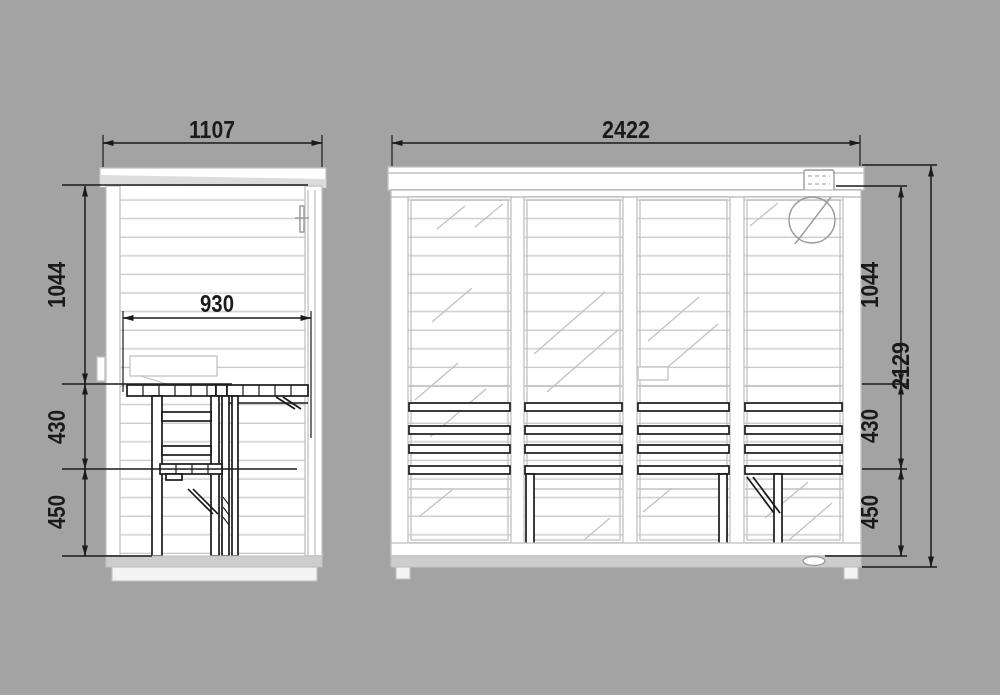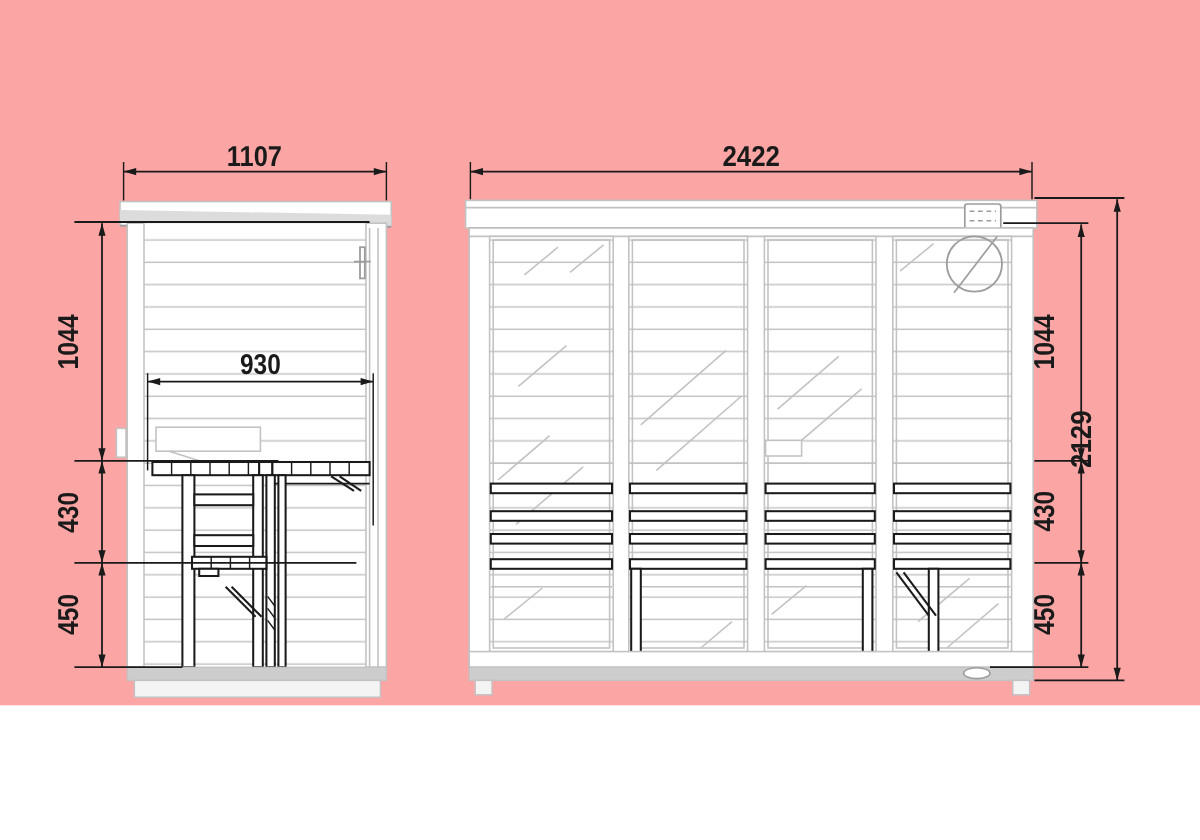--- a/index.html
+++ b/index.html
@@ -1,20 +1,20 @@
 <!DOCTYPE html>
 <html style="--c-dark: #1a1a1a; --c-light: #c2c2c2; --c-mid: #9c9c9c; --c-roof: #dcdcdc; --c-base: #cdcdcd;"><head>
 <meta charset="utf-8">
 <style>
   :root{
     --c-dark:#1a1a1a; --c-light:#c2c2c2; --c-mid:#9c9c9c;
     --c-roof:#dcdcdc; --c-base:#cdcdcd;
   }
   html,body{margin:0;padding:0;background:#ffffff;}
-  .stage{position:relative;width:1000px;height:588px;background:#fca5a5;overflow:hidden;}
+  .stage{position:relative;width:1000px;height:695px;background:#a3a3a3;overflow:hidden;}
   svg{position:absolute;left:0;top:0;}
   .ln-d{stroke:var(--c-dark);stroke-width:1.4;fill:none;}
   .ln-dim{stroke:var(--c-dark);stroke-width:1.5;fill:none;}
   .ln-ext{stroke:var(--c-dark);stroke-width:1.2;fill:none;}
   .ln-l{stroke:var(--c-light);stroke-width:1.3;fill:none;}
   .ln-m{stroke:var(--c-mid);stroke-width:1.4;fill:none;}
   .fw{fill:#ffffff;stroke:var(--c-light);stroke-width:1.3;}
   .bench{fill:#ffffff;stroke:var(--c-dark);stroke-width:1.7;}
   .tick{stroke:var(--c-dark);stroke-width:1.2;}
   .dkline{stroke:var(--c-dark);stroke-width:1.7;fill:none;}

